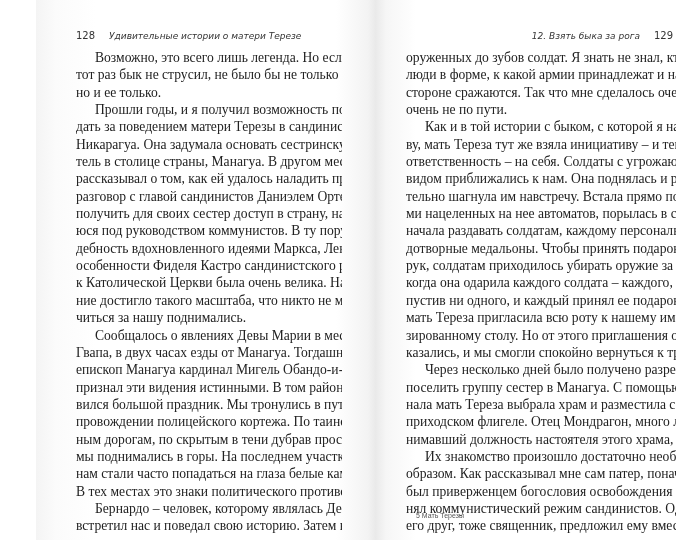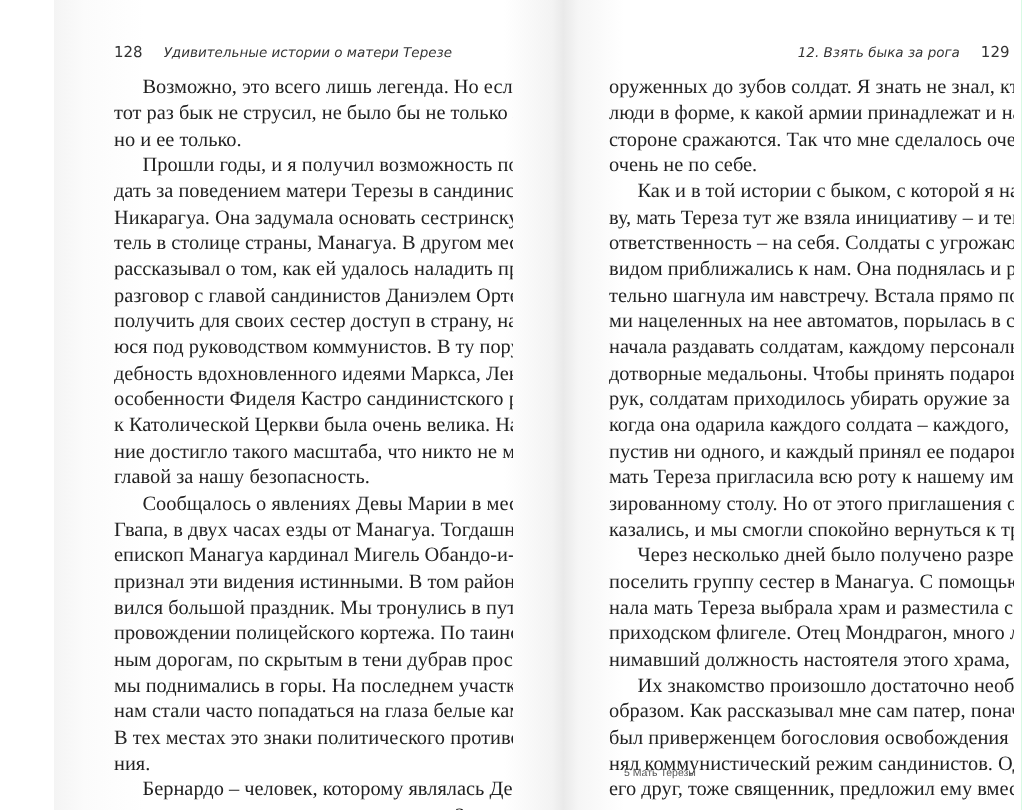--- a/index.html
+++ b/index.html
@@ -108,50 +108,49 @@
       <span class="line">Никарагуа. Она задумала основать сестринскую оби-</span>
       <span class="line">тель в столице страны, Манагуа. В другом месте я уже</span>
       <span class="line">рассказывал о том, как ей удалось наладить прямой</span>
       <span class="line">разговор с главой сандинистов Даниэлем Ортегой и</span>
       <span class="line">получить для своих сестер доступ в страну, находившу-</span>
       <span class="line">юся под руководством коммунистов. В ту пору враж-</span>
       <span class="line">дебность вдохновленного идеями Маркса, Ленина и в</span>
       <span class="line">особенности Фиделя Кастро сандинистского режима</span>
       <span class="line">к Католической Церкви была очень велика. Напряже-</span>
       <span class="line">ние достигло такого масштаба, что никто не мог пору-</span>
-      <span class="line last">главой за нашу безопасность.</span>
+      <span class="line last">читься за нашу поднимались.</span>
 
       <span class="line indent">Сообщалось о явлениях Девы Марии в местечке</span>
       <span class="line">Гвапа, в двух часах езды от Манагуа. Тогдашний архи-</span>
       <span class="line">епископ Манагуа кардинал Мигель Обандо-и-Браво</span>
       <span class="line">признал эти видения истинными. В том районе гото-</span>
       <span class="line">вился большой праздник. Мы тронулись в путь в со-</span>
       <span class="line">провождении полицейского кортежа. По таинствен-</span>
       <span class="line">ным дорогам, по скрытым в тени дубрав проселкам</span>
       <span class="line">мы поднимались в горы. На последнем участке пути</span>
       <span class="line">нам стали часто попадаться на глаза белые камни.</span>
       <span class="line">В тех местах это знаки политического противостоя-</span>
-      <span class="line last">ния.</span>
 
       <span class="line indent">Бернардо – человек, которому являлась Дева –</span>
       <span class="line">встретил нас и поведал свою историю. Затем на поля-</span>
 
     </div>
   </div>
 
   <div class="page page-right">
     <div class="running-head">
       <span class="head-title">12. Взять быка за рога</span><span class="folio">129</span>
     </div>
     <div class="text-block">
 
       <span class="line">оруженных до зубов солдат. Я знать не знал, кто эти</span>
       <span class="line">люди в форме, к какой армии принадлежат и на чьей</span>
       <span class="line">стороне сражаются. Так что мне сделалось очень и</span>
-      <span class="line last">очень не по себе.</span>
+      <span class="line last">очень не по пути.</span>
 
       <span class="line indent">Как и в той истории с быком, с которой я начал гла-</span>
       <span class="line">ву, мать Тереза тут же взяла инициативу – и тем самым</span>
       <span class="line">ответственность – на себя. Солдаты с угрожающим</span>
       <span class="line">видом приближались к нам. Она поднялась и реши-</span>
       <span class="line">тельно шагнула им навстречу. Встала прямо под дула-</span>
       <span class="line">ми нацеленных на нее автоматов, порылась в сумке и</span>
       <span class="line">начала раздавать солдатам, каждому персонально, чу-</span>
       <span class="line">дотворные медальоны. Чтобы принять подарок из ее</span>
       <span class="line">рук, солдатам приходилось убирать оружие за спину, а</span>

